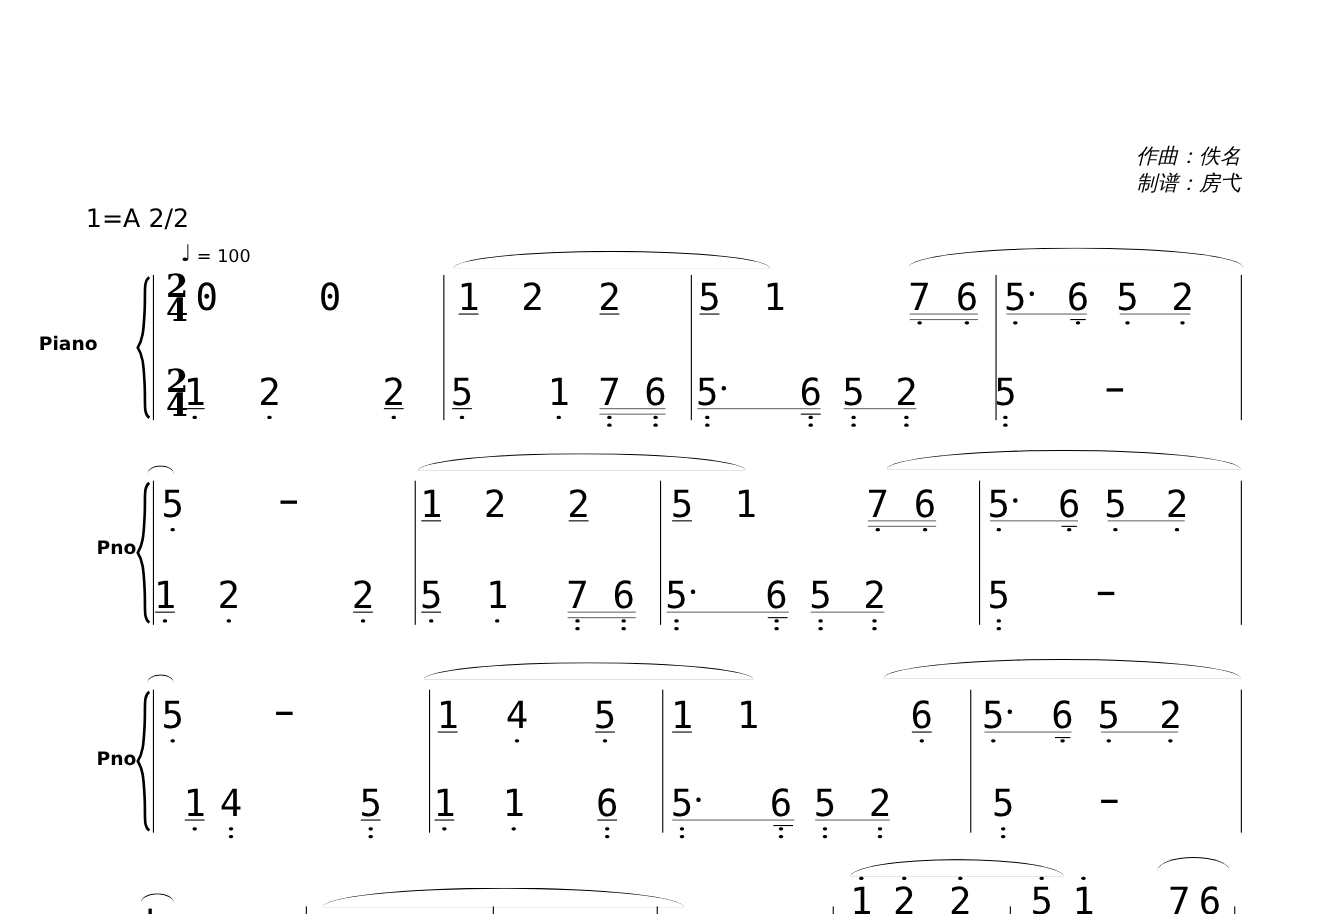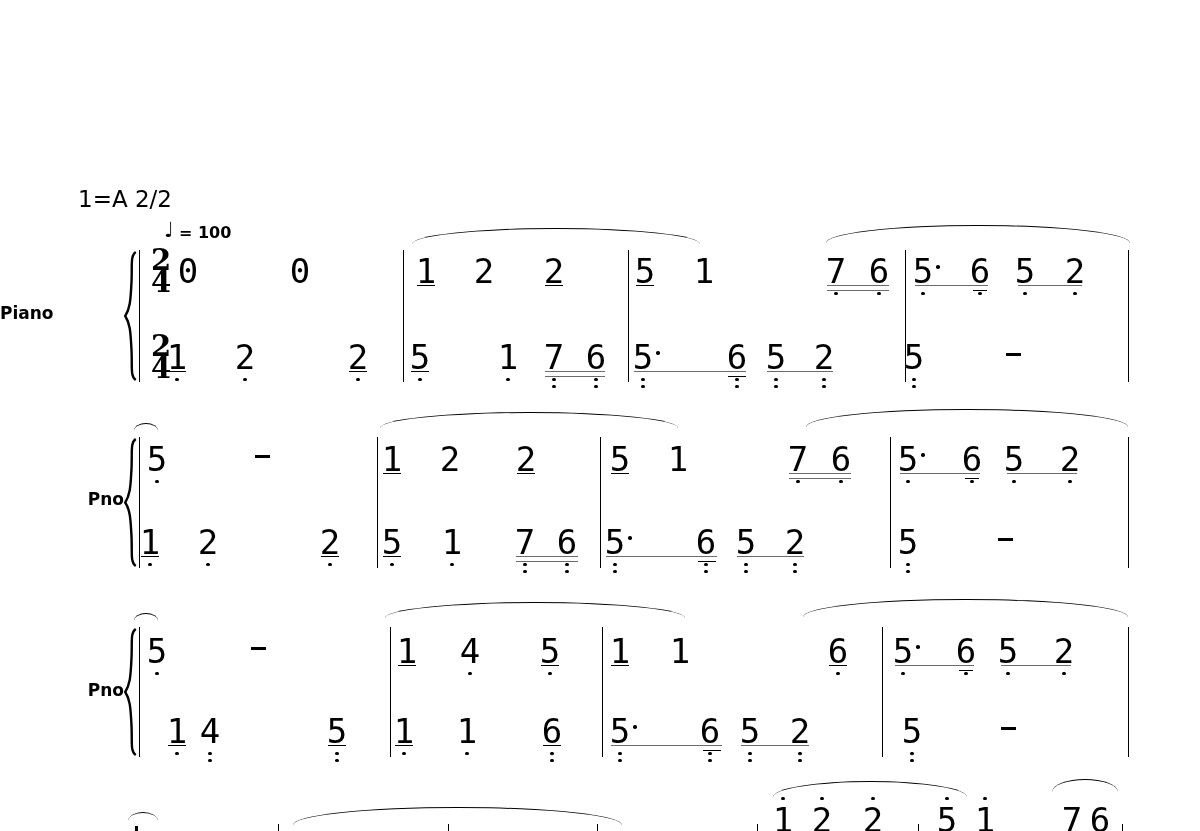--- a/index.html
+++ b/index.html
@@ -5,55 +5,59 @@
   html,body{margin:0;padding:0}
   body{width:1200px;height:831px;position:relative;overflow:hidden;background:#ffffff;
        font-family:"DejaVu Sans",sans-serif;color:#000}
   #sheet{position:absolute;inset:0;background:#fff}
   .abs{position:absolute}
   .title{left:0;top:85px;width:1200px;text-align:center;font-size:31px;letter-spacing:1px}
   .credits{right:72px;top:130px;text-align:left;font-style:italic;font-size:19px;line-height:25px}
   .keytime{left:78px;top:186px;font-size:23px}
   .tempo{left:164px;top:220px;display:flex;align-items:flex-start;gap:5px}
   .tempo .sym{font-size:21px;line-height:1}
-  .tempo .val{font-size:16px;font-weight:bold;line-height:1.2;padding-top:3px}
+  .tempo .val{font-size:16px;font-weight:normal;line-height:1.2;padding-top:3px}
   .note-digit{position:absolute;width:26px;margin-left:-13px;text-align:center;
               font-family:"DejaVu Sans Mono",monospace;font-size:34px;line-height:1;color:#000}
   .tsig{position:absolute;width:40px;margin-left:-20px;text-align:center;
         font-family:"DejaVu Serif",serif;font-weight:bold;font-size:29px;line-height:1}
   .label{position:absolute;font-weight:bold;font-size:17px;white-space:nowrap}
   .vline{position:absolute;width:1.4px;background:#000}
   .hline{position:absolute;height:1.3px}
   .dot{position:absolute;width:3.4px;height:3.4px;border-radius:50%;background:#000}
   .augdot{position:absolute;width:3.6px;height:3.6px;border-radius:50%;background:#000}
   .dash{position:absolute;height:2.5px;width:15px;margin-left:-7.5px;background:#000}
   .arc{position:absolute;border-top:1.5px solid #000;
        border-radius:50% 50% 0 0 / 100% 100% 0 0}
   .brace{position:absolute;width:15px}
   .tick{position:absolute;background:#000}
 </style>
 </head>
 <body>
 
 <div id="sheet">
+  <div class="abs credits">
+    <div>作曲：佚名</div>
+    <div>制谱：房弋</div>
+  </div>
   <div class="abs keytime">1=A 2/2</div>
   <div class="abs tempo">
     <span class="sym">♩</span>
     <span class="val">= 100</span>
   </div>
   <div id="score" class="abs" style="left:0;top:0;width:1200px;height:831px">
       <svg viewBox="0 0 20 130" preserveAspectRatio="none" class="brace" style="left: 123px; top: 250px; height: 132px; width: 15px;">
         <path d="M 17 2 C 9 6, 13 16, 11 36 C 10 50, 9 58, 3 65 C 9 72, 10 80, 11 94 C 13 114, 9 124, 17 128" fill="none" stroke="#000" stroke-width="2.4" vector-effect="non-scaling-stroke"></path>
       </svg>
       <div class="vline" style="left: 139px; top: 250px; height: 132px;"></div>
       <div class="vline" style="left: 403px; top: 250px; height: 132px;"></div>
       <div class="vline" style="left: 628px; top: 250px; height: 132px;"></div>
       <div class="vline" style="left: 905px; top: 250px; height: 132px;"></div>
       <div class="vline" style="left: 1128px; top: 250px; height: 132px;"></div>
-      <div class="label" style="top: 302.5px; left: 0px; width: 124px; text-align: left;">Piano</div>
+      <div class="label" style="top: 302.5px; left: 0px; width: 124px; text-align: center;">Piano</div>
       <div class="tsig" style="left: 161px; top: 246px;">2</div>
       <div class="tsig" style="left: 161px; top: 268px;">4</div>
       <div class="tsig" style="left: 161px; top: 332px;">2</div>
       <div class="tsig" style="left: 161px; top: 354px;">4</div>
       <div class="note-digit" style="left: 188px; top: 254px;">0</div>
       <div class="note-digit" style="left: 300px; top: 254px;">0</div>
       <div class="note-digit" style="left: 426px; top: 254px;">1</div>
       <div class="note-digit" style="left: 484px; top: 254px;">2</div>
       <div class="note-digit" style="left: 554px; top: 254px;">2</div>
       <div class="note-digit" style="left: 645px; top: 254px;">5</div>

